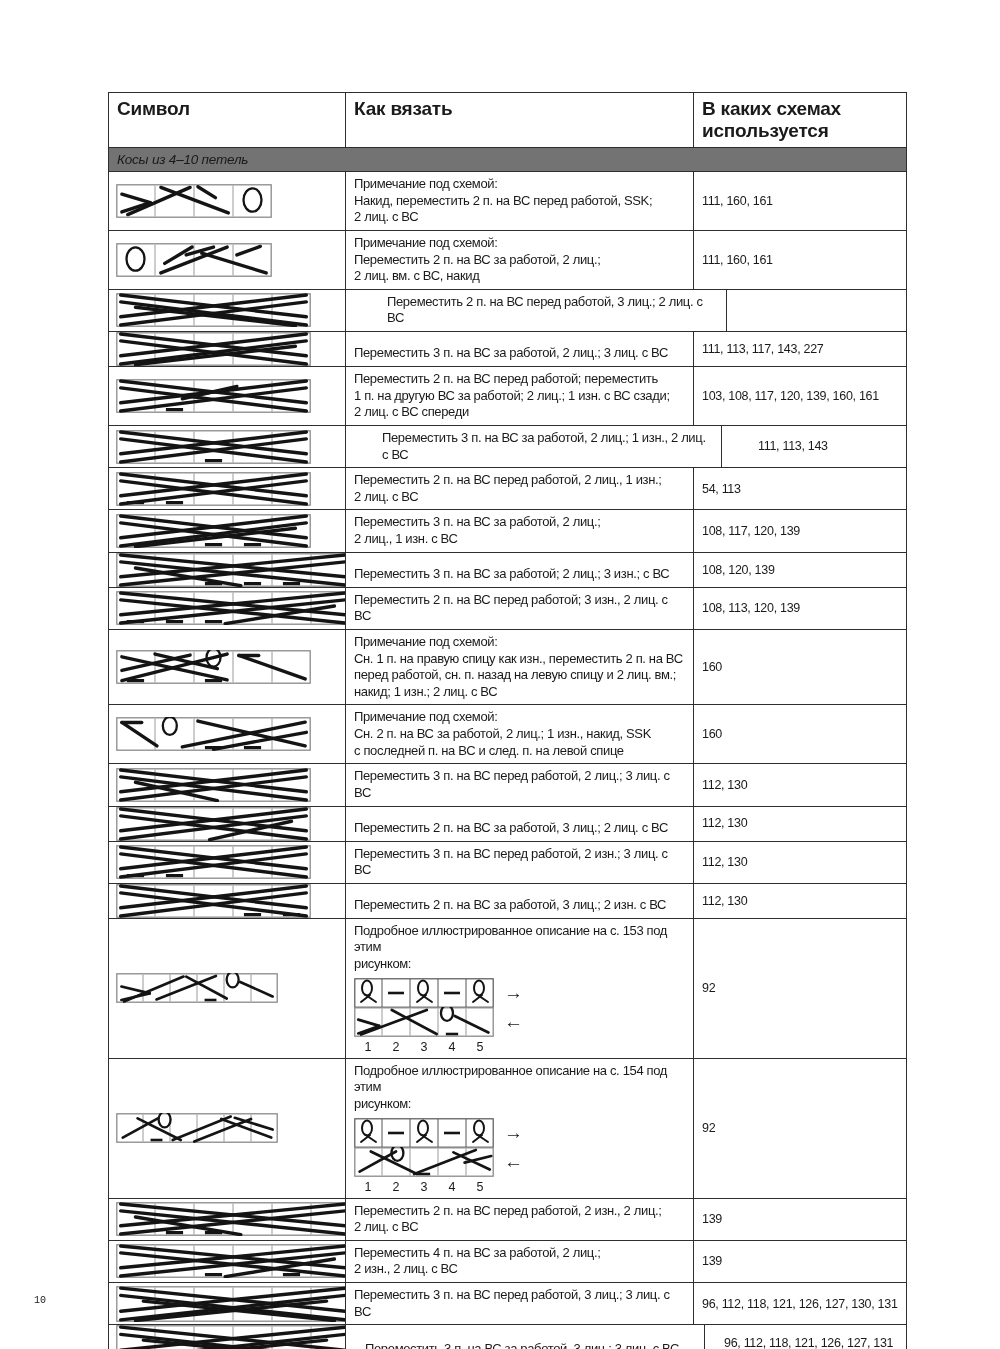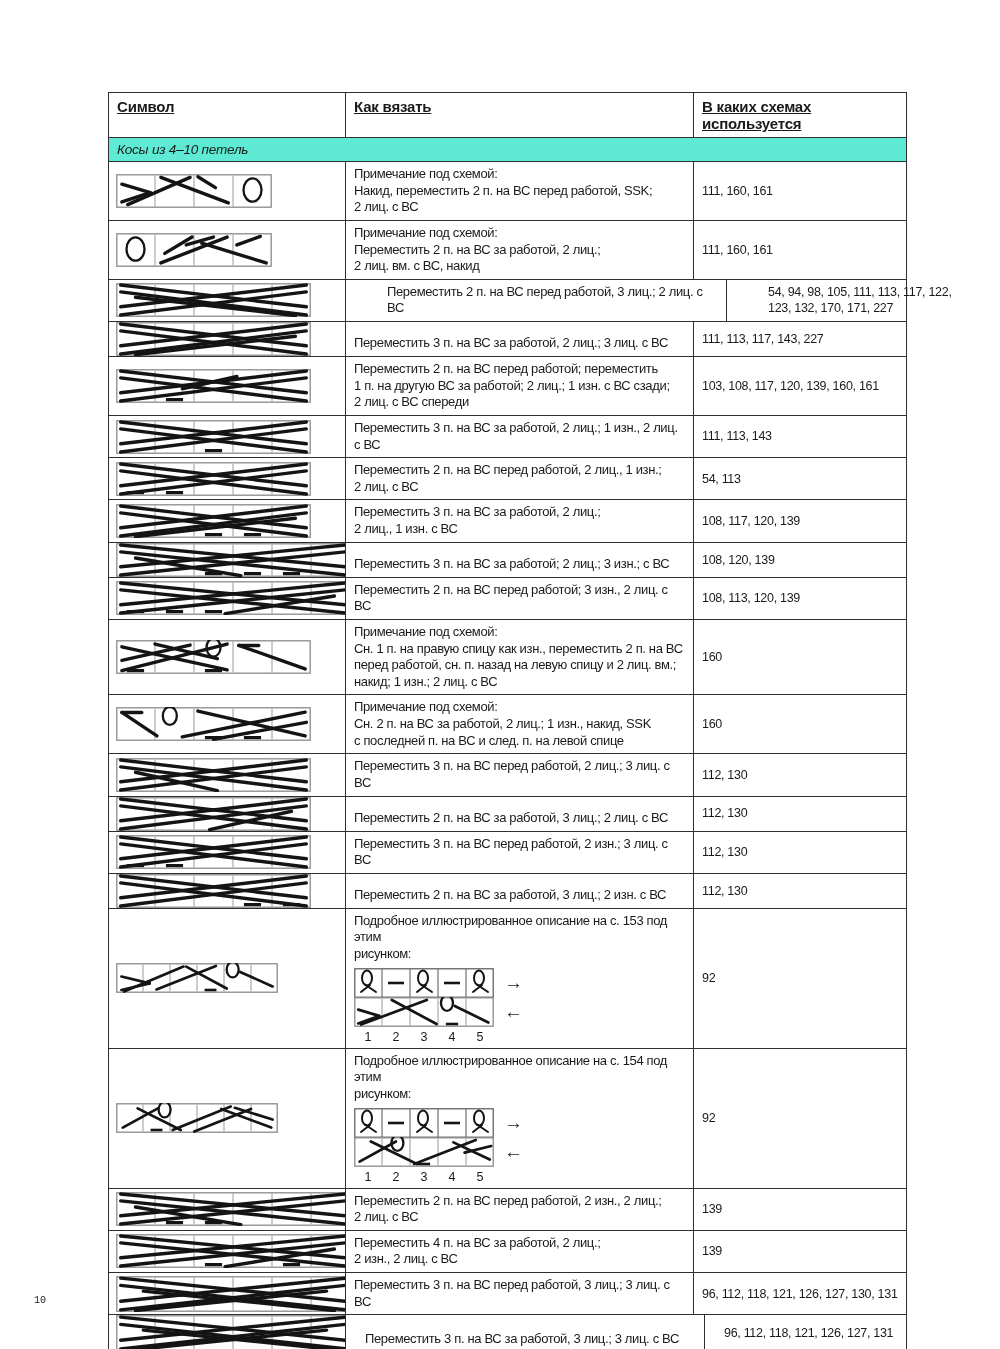--- a/index.html
+++ b/index.html
@@ -2,23 +2,23 @@
 <html><head>
 <meta charset="utf-8">
 <style>
   html,body{margin:0;padding:0;background:#fff;}
   .page{position:relative;width:1000px;height:1349px;background:#fff;overflow:hidden;
         font-family:"Liberation Sans",sans-serif;color:#1a1a1a;}
   .watermark{position:absolute;left:400px;top:520px;width:230px;height:310px;
         border:2px solid rgba(0,0,0,0.045);border-radius:50%;}
   .tbl{position:absolute;left:108px;top:92px;width:797px;border:1.6px solid #2e2e2e;background:#fff;}
   .thead{display:grid;grid-template-columns:237px 348px 212px;}
-  .hc{font-weight:bold;font-size:15px;letter-spacing:-0.2px;padding:5px 8px;text-decoration:underline;}
+  .hc{font-weight:bold;font-size:19px;letter-spacing:-0.2px;padding:5px 8px;}
   .hc.b{border-right:1px solid #2e2e2e;}
-  .section{background:#5eead4;font-style:italic;font-size:13.5px;letter-spacing:-0.2px;
+  .section{background:#737373;font-style:italic;font-size:13.5px;letter-spacing:-0.2px;
         padding:4px 8px;border-top:1px solid #2e2e2e;}
   .row{display:grid;grid-template-columns:237px 348px 212px;border-top:1px solid #2e2e2e;}
   .c{display:flex;align-items:center;}
   .c1{padding-left:7px;border-right:1px solid #2e2e2e;}
   .c2{border-right:1px solid #2e2e2e;padding:4px 8px;flex-direction:column;
         align-items:flex-start;justify-content:flex-end;}
   .howtext{white-space:pre-line;font-size:13px;letter-spacing:-0.35px;line-height:1.28;}
   .c3{padding:3px 8px;font-size:12.5px;letter-spacing:-0.3px;line-height:1.3;}
   .mini{margin-top:5px;}
   .mini-row{display:flex;align-items:center;gap:10px;}
@@ -100,23 +100,20 @@
               <line x1="4.68" y1="31.959999999999997" x2="190.32" y2="8.84" stroke="#141414" stroke-width="3.4" stroke-linecap="round"></line>
               <line x1="4.68" y1="23.799999999999997" x2="190.32" y2="2.04" stroke="#141414" stroke-width="3.4" stroke-linecap="round"></line>
               <line x1="4.68" y1="8.84" x2="190.32" y2="31.959999999999997" stroke="#141414" stroke-width="3.4" stroke-linecap="round"></line>
               <line x1="4.68" y1="2.04" x2="190.32" y2="23.799999999999997" stroke="#141414" stroke-width="3.4" stroke-linecap="round"></line>
               <line x1="19.5" y1="14.28" x2="179.39999999999998" y2="32.64" stroke="#141414" stroke-width="3.4" stroke-linecap="round"></line>
             </svg>
           </div>
           <div class="c c2">
             <div class="howtext">Переместить 2 п. на ВС перед работой, 3 лиц.; 2 лиц. с ВС</div>
           </div>
-          <div class="c c3">
-            <span>54, 94, 98, 105, 111, 113, 117, 122, 123, 132, 170, 171, 227</span>
-          </div>
         </div>
         <div class="row" style="min-height: 31px;">
           <div class="c c1">
             <svg width="195" height="34">
               <rect x="0.8" y="0.8" width="193.4" height="32.4" fill="#fff" stroke="#8a8a8a" stroke-width="1.3"></rect>
               <line x1="39" y1="1.5" x2="39" y2="32.5" stroke="#9a9a9a" stroke-width="1"></line>
               <line x1="78" y1="1.5" x2="78" y2="32.5" stroke="#9a9a9a" stroke-width="1"></line>
               <line x1="117" y1="1.5" x2="117" y2="32.5" stroke="#9a9a9a" stroke-width="1"></line>
               <line x1="156" y1="1.5" x2="156" y2="32.5" stroke="#9a9a9a" stroke-width="1"></line>
               <line x1="4.68" y1="31.959999999999997" x2="190.32" y2="8.84" stroke="#141414" stroke-width="3.4" stroke-linecap="round"></line>
@@ -151,21 +148,21 @@
           </div>
           <div class="c c2">
             <div class="howtext">Переместить 2 п. на ВС перед работой; переместить
 1 п. на другую ВС за работой; 2 лиц.; 1 изн. с ВС сзади;
 2 лиц. с ВС спереди</div>
           </div>
           <div class="c c3">
             <span>103, 108, 117, 120, 139, 160, 161</span>
           </div>
         </div>
-        <div class="row" style="min-height: 32px;">
+        <div class="row" style="min-height: 32px; gap: 28px;">
           <div class="c c1">
             <svg width="195" height="34">
               <rect x="0.8" y="0.8" width="193.4" height="32.4" fill="#fff" stroke="#8a8a8a" stroke-width="1.3"></rect>
               <line x1="39" y1="1.5" x2="39" y2="32.5" stroke="#9a9a9a" stroke-width="1"></line>
               <line x1="78" y1="1.5" x2="78" y2="32.5" stroke="#9a9a9a" stroke-width="1"></line>
               <line x1="117" y1="1.5" x2="117" y2="32.5" stroke="#9a9a9a" stroke-width="1"></line>
               <line x1="156" y1="1.5" x2="156" y2="32.5" stroke="#9a9a9a" stroke-width="1"></line>
               <line x1="4.68" y1="31.959999999999997" x2="190.32" y2="8.84" stroke="#141414" stroke-width="3.4" stroke-linecap="round"></line>
               <line x1="4.68" y1="23.799999999999997" x2="190.32" y2="2.04" stroke="#141414" stroke-width="3.4" stroke-linecap="round"></line>
               <line x1="4.68" y1="8.84" x2="190.32" y2="31.959999999999997" stroke="#141414" stroke-width="3.4" stroke-linecap="round"></line>

